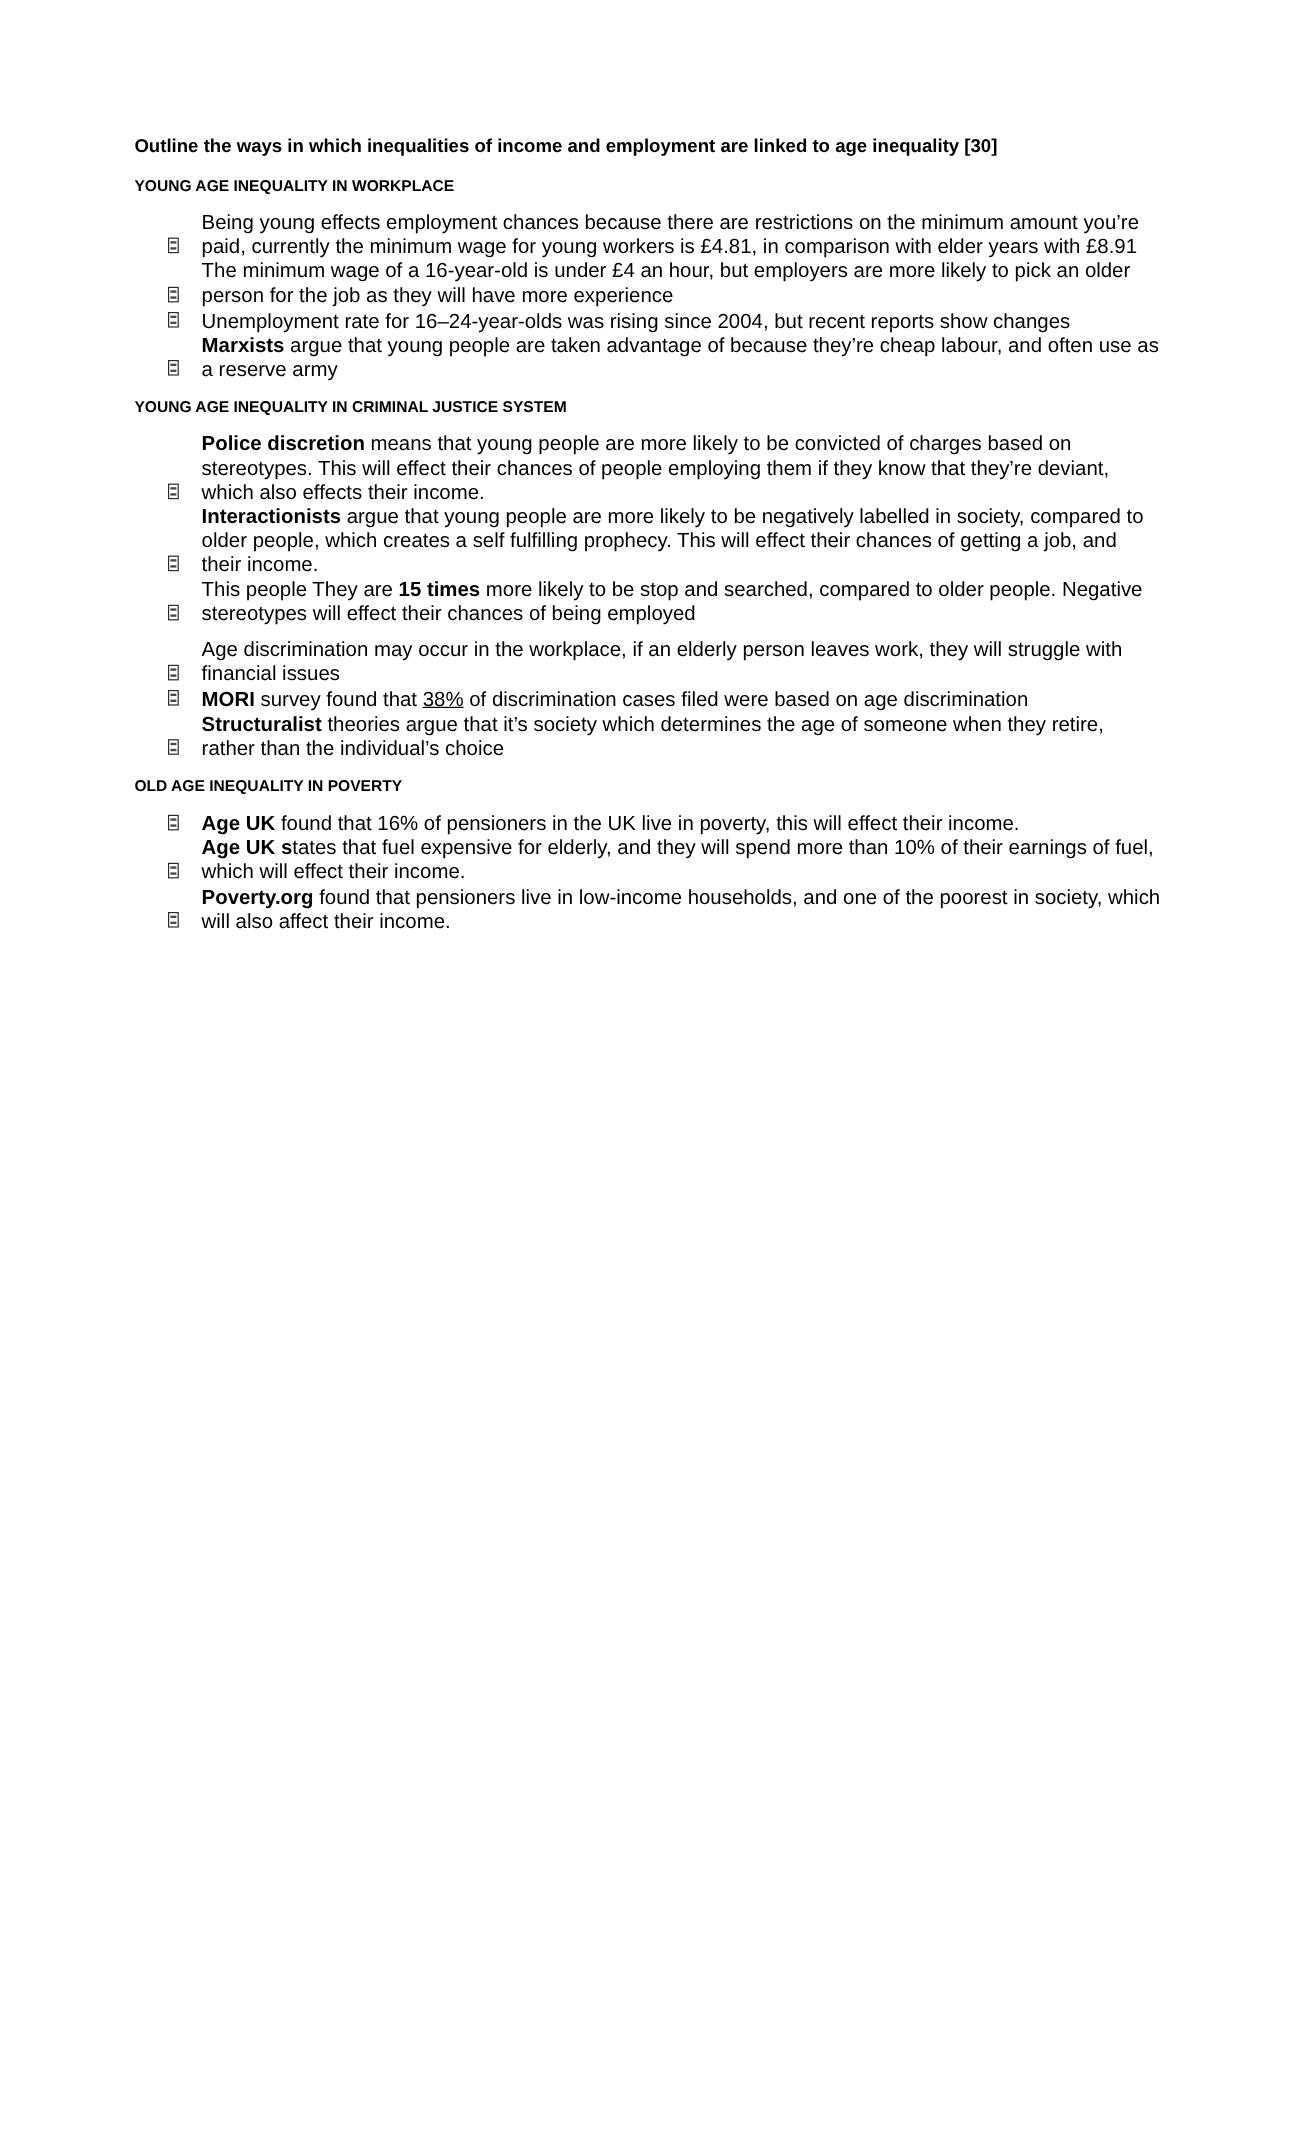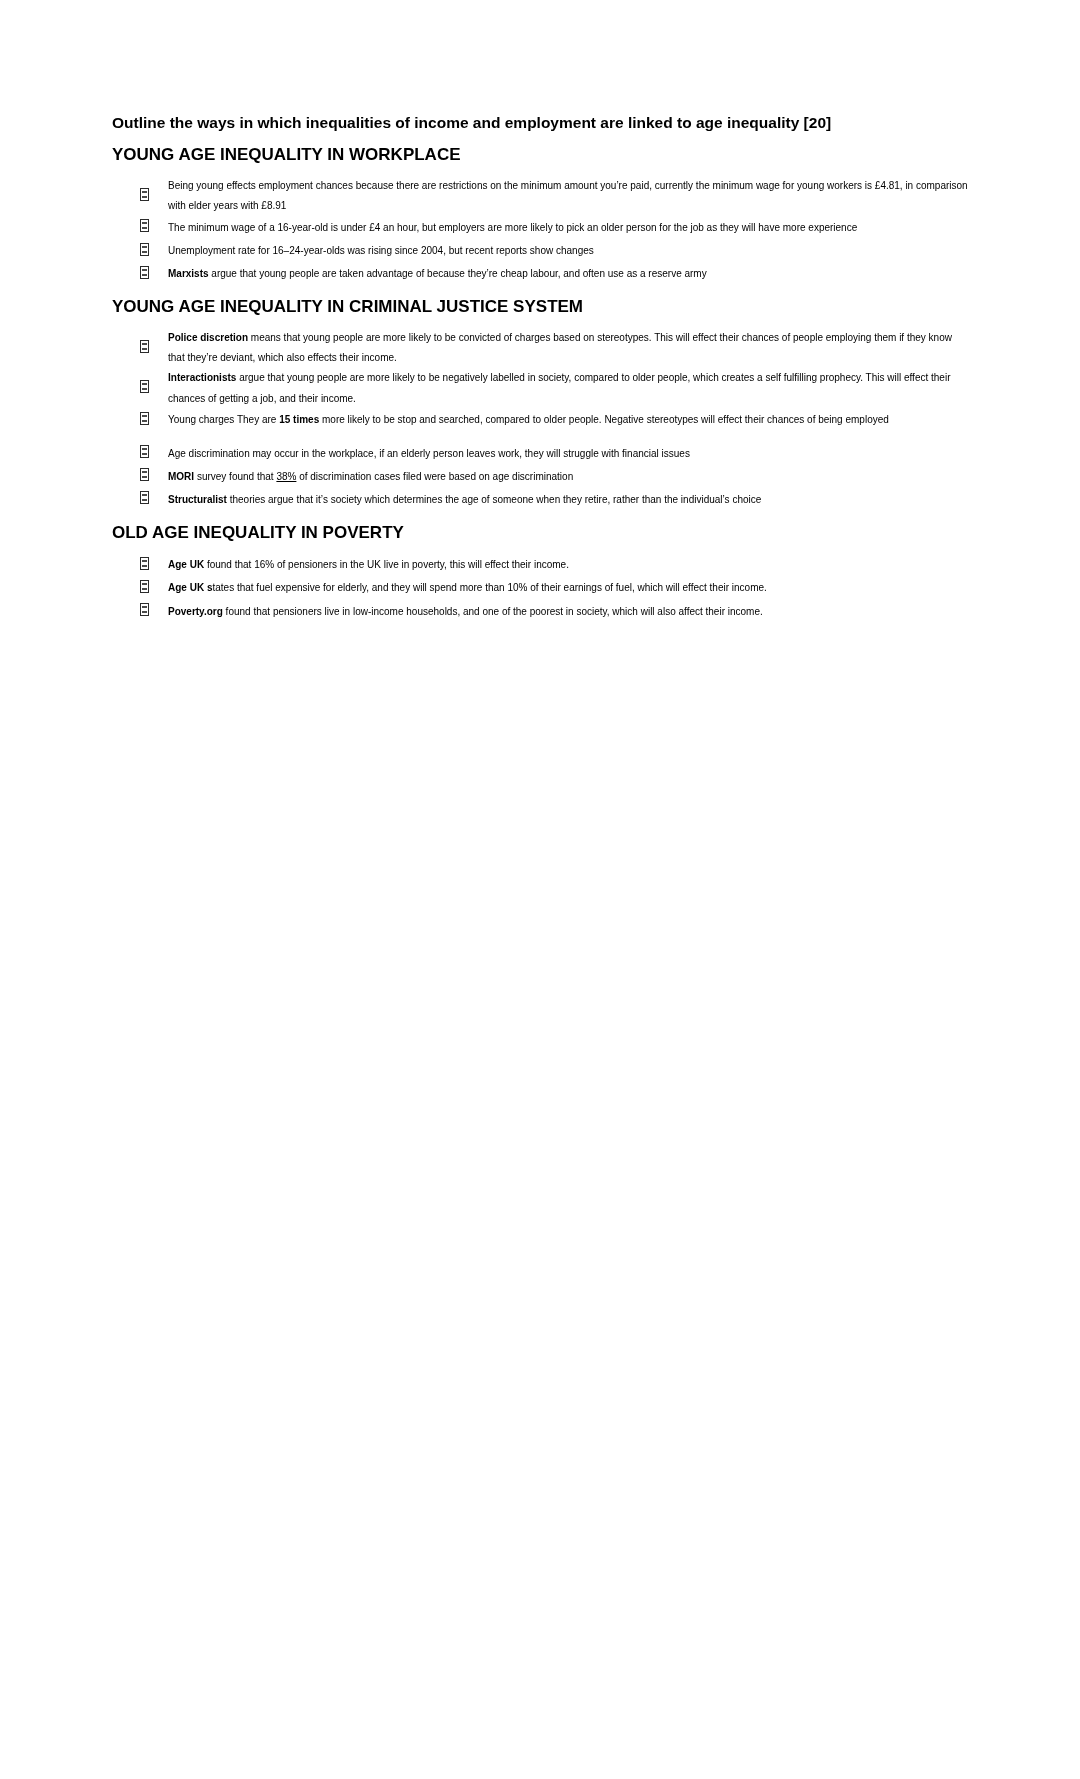--- a/index.html
+++ b/index.html
@@ -18,32 +18,32 @@
   .page {
     padding: 113px 112px 40px 112px;
   }
   .doc-title {
     font-size: 15.5px;
     line-height: 20px;
     font-weight: 700;
     margin: 0 0 12px 0;
   }
   .heading {
-    font-size: 17px;
+    font-size: 13px;
     line-height: 20px;
     font-weight: 700;
     margin: 11px 0 11px 0;
   }
   .list {
     margin: 0 0 10px 0;
   }
   .list-item {
     display: flex;
-    align-items: center;
-    font-size: 10px;
+    align-items: flex-end;
+    font-size: 17px;
     line-height: 20.2px;
   }
   .marker-cell {
     flex: 0 0 56px;
     padding-left: 28px;
   }
   .tofu {
     display: inline-block;
     width: 9px;
     height: 13px;
@@ -59,21 +59,21 @@
   .item-text {
     flex: 1 1 auto;
   }
   .item-text .b { font-weight: 700; }
   .item-text .u { text-decoration: underline; }
 </style>
 </head>
 <body>
 
 <div class="page">
-  <div class="doc-title">Outline the ways in which inequalities of income and employment are linked to age inequality [20]</div>
+  <div class="doc-title">Outline the ways in which inequalities of income and employment are linked to age inequality [30]</div>
   <div id="doc-sections">
       <div class="heading">YOUNG AGE INEQUALITY IN WORKPLACE</div>
       <div class="list">
         <div class="list-item">
           <span class="marker-cell"><span class="tofu"></span></span>
           <span class="item-text"><span>Being young effects employment chances because there are restrictions on the minimum amount you’re paid, currently the minimum wage for young workers is £4.81, in comparison with elder years with £8.91</span></span>
         </div>
         <div class="list-item">
           <span class="marker-cell"><span class="tofu"></span></span>
           <span class="item-text"><span>The minimum wage of a 16-year-old is under £4 an hour, but employers are more likely to pick an older person for the job as they will have more experience</span></span>
@@ -92,21 +92,21 @@
         <div class="list-item">
           <span class="marker-cell"><span class="tofu"></span></span>
           <span class="item-text"><span class="b">Police discretion</span><span> means that young people are more likely to be convicted of charges based on stereotypes. This will effect their chances of people employing them if they know that they’re deviant, which also effects their income.</span></span>
         </div>
         <div class="list-item">
           <span class="marker-cell"><span class="tofu"></span></span>
           <span class="item-text"><span class="b">Interactionists</span><span> argue that young people are more likely to be negatively labelled in society, compared to older people, which creates a self fulfilling prophecy. This will effect their chances of getting a job, and their income.</span></span>
         </div>
         <div class="list-item">
           <span class="marker-cell"><span class="tofu"></span></span>
-          <span class="item-text"><span>Young charges They are </span><span class="b">15 times</span><span> more likely to be stop and searched, compared to older people. Negative stereotypes will effect their chances of being employed</span></span>
+          <span class="item-text"><span>This people They are </span><span class="b">15 times</span><span> more likely to be stop and searched, compared to older people. Negative stereotypes will effect their chances of being employed</span></span>
         </div>
       </div>
       <div class="list">
         <div class="list-item">
           <span class="marker-cell"><span class="tofu"></span></span>
           <span class="item-text"><span>Age discrimination may occur in the workplace, if an elderly person leaves work, they will struggle with financial issues</span></span>
         </div>
         <div class="list-item">
           <span class="marker-cell"><span class="tofu"></span></span>
           <span class="item-text"><span class="b">MORI</span><span> survey found that </span><span class="u">38%</span><span> of discrimination cases filed were based on age discrimination</span></span>

